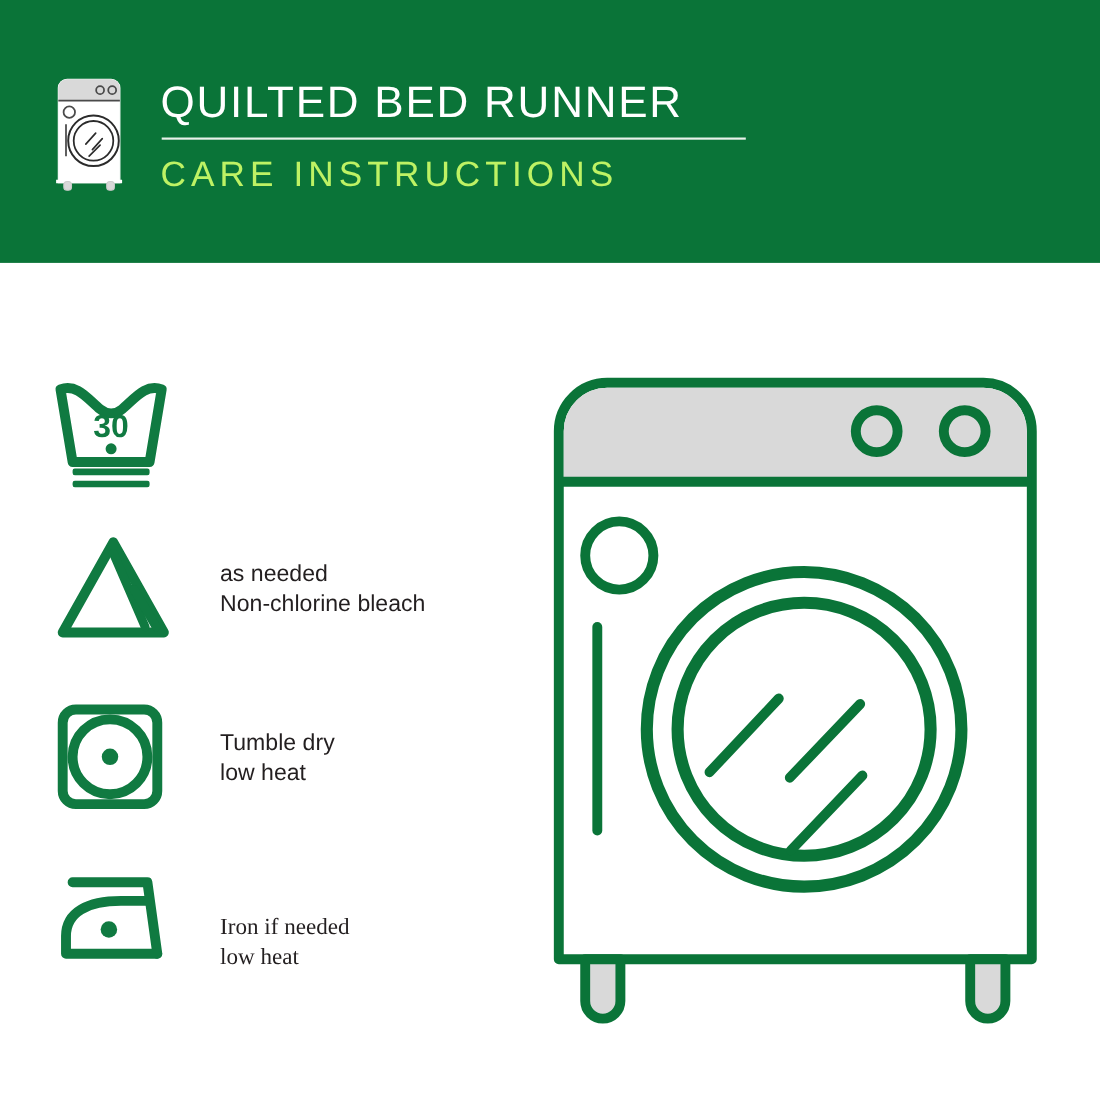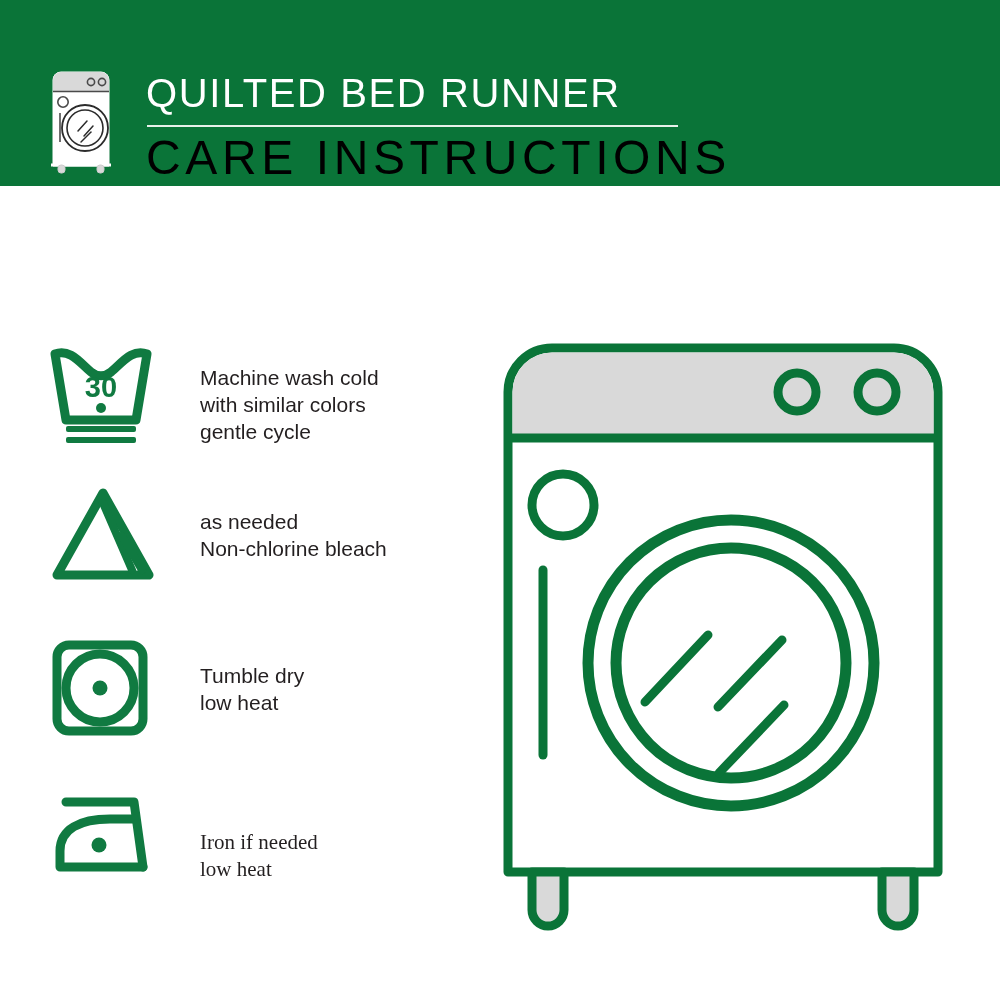--- a/index.html
+++ b/index.html
@@ -21,21 +21,21 @@
     height: 1000px;
     background: #ffffff;
   }
 
   
   .header {
     position: absolute;
     left: 0;
     top: 0;
     width: 1000px;
-    height: 186px;
+    height: 239px;
     background: #0a7438;
     box-sizing: border-box;
   }
 
   .header-logo {
     position: absolute;
     left: 47px;
     top: 66px;
     width: 68px;
     height: 108px;
@@ -59,23 +59,23 @@
   }
 
   .title-divider {
     width: 531px;
     height: 2px;
     background: #e8f1ea;
     margin: 7px 0 6px 1px;
   }
 
   .title-sub {
-    color: #000000;
-    font-family: "Liberation Sans", sans-serif;
-    font-size: 48px;
+    color: #bef264;
+    font-family: "Liberation Sans", sans-serif;
+    font-size: 32px;
     font-weight: 400;
     letter-spacing: 4.6px;
     line-height: 50px;
     white-space: nowrap;
   }
 
   
   .care-list {
     position: absolute;
     left: 0;
@@ -184,25 +184,20 @@
                    L 88 76 L 18 76 Z" fill="none" stroke="#107a41" stroke-width="9" stroke-linejoin="round" stroke-linecap="round"></path>
 
           <text x="53" y="53" text-anchor="middle" font-family="Liberation Sans, sans-serif" font-size="29" font-weight="bold" fill="#107a41">30</text>
 
           <circle cx="53" cy="64" r="5" fill="#107a41"></circle>
 
           <rect x="18" y="82" width="70" height="6" rx="2" fill="#107a41"></rect>
           <rect x="18" y="93" width="70" height="6" rx="2" fill="#107a41"></rect>
         </svg>
       </div>
-      <div class="care-text">
-        <div>Machine wash cold</div>
-        <div>with similar colors</div>
-        <div>gentle cycle</div>
-      </div>
     </div>
 
     <div class="care-row" id="row-1">
       <div class="care-icon">
         <svg viewBox="0 0 110 100" width="110" height="100" xmlns="http://www.w3.org/2000/svg">
 
           <path d="M55 9 L 101 91 L 9 91 Z" fill="none" stroke="#107a41" stroke-width="9" stroke-linejoin="round"></path>
 
           <line x1="55" y1="19" x2="84" y2="86" stroke="#107a41" stroke-width="8" stroke-linecap="round"></line>
           <line x1="74" y1="52" x2="94" y2="86" stroke="#107a41" stroke-width="8" stroke-linecap="round"></line>

